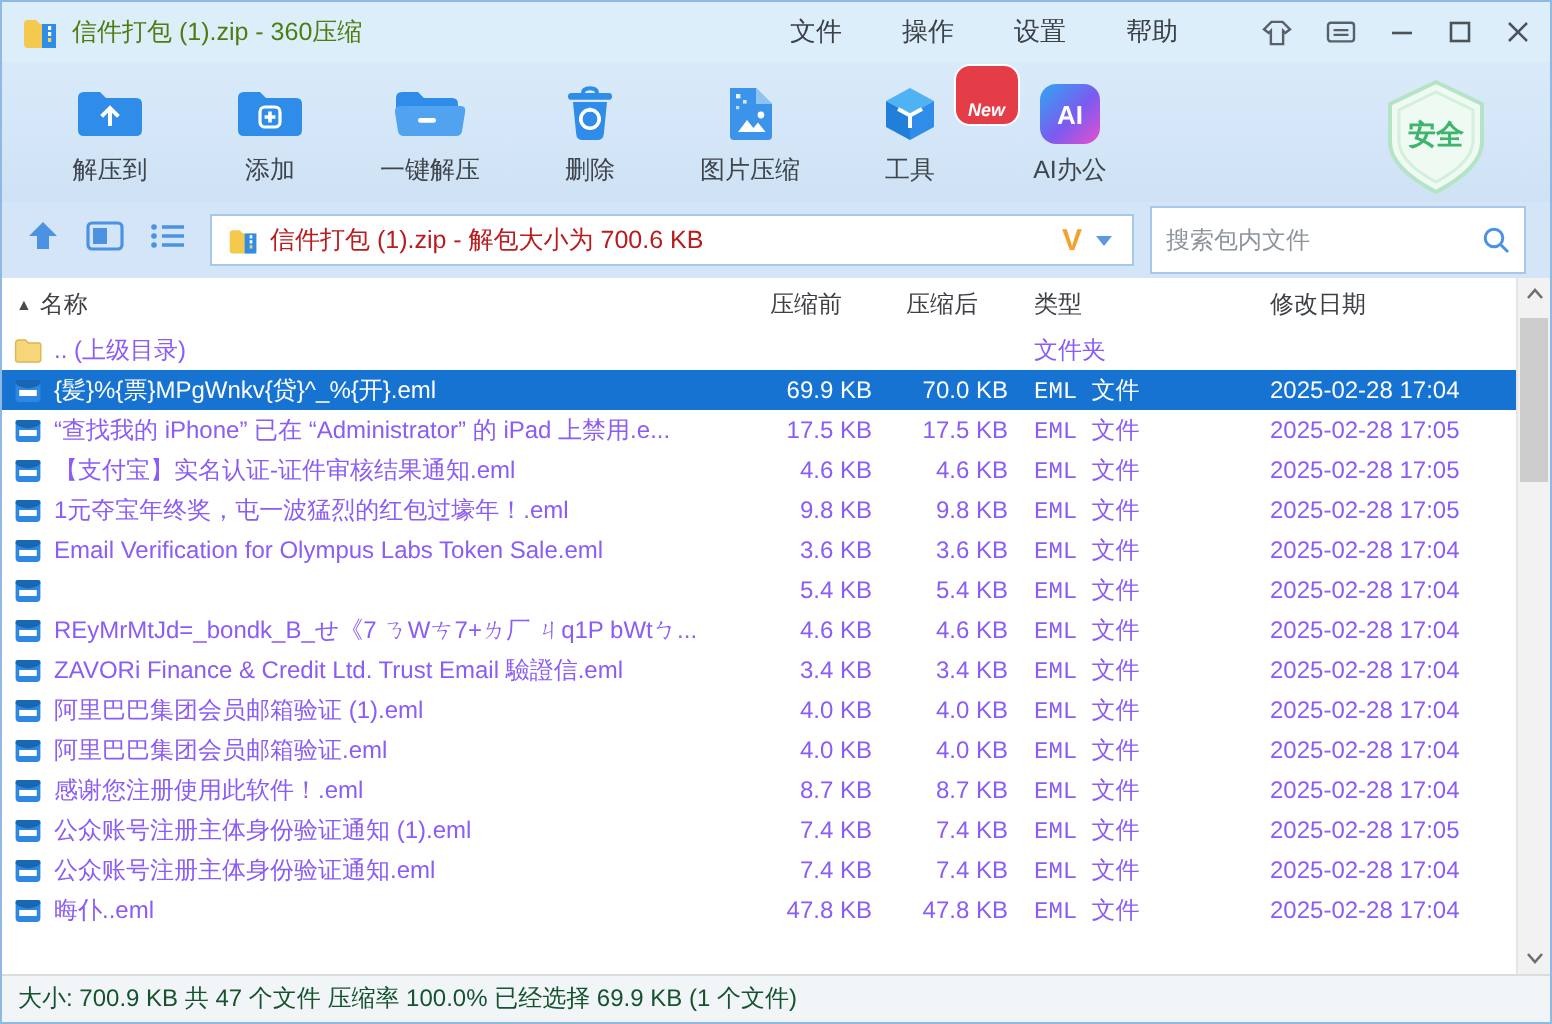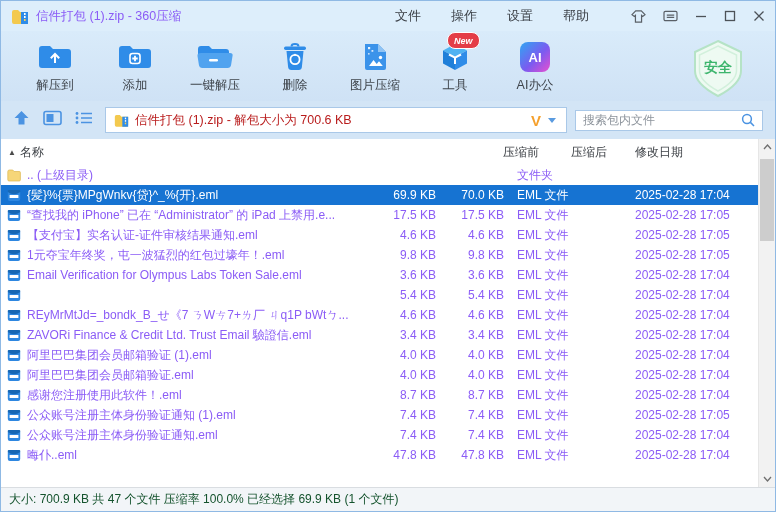--- a/index.html
+++ b/index.html
@@ -5,35 +5,35 @@
   * { box-sizing: border-box; margin: 0; padding: 0; }
   html,body { width:776px; height:512px; overflow:hidden; }
   body { font-family:"Liberation Sans","DejaVu Sans",sans-serif; }
   .window { width:776px; height:512px; display:flex; flex-direction:column;
             background:#fff; border:1px solid #8fb9e4; }
 
   
   .titlebar { height:30px; flex:0 0 30px; background:#ddeefb; display:flex;
               align-items:center; padding:0 10px; }
   .app-icon { width:18px; height:15px; margin-right:7px; flex:0 0 auto; }
-  .title-text { font-size:12.5px; color:#8b5cf6; }
+  .title-text { font-size:12.5px; color:#4d7c0f; }
   .menubar { margin-left:auto; display:flex; gap:30px; margin-right:42px; }
   .menu-item { font-size:13px; color:#3c4148; cursor:default; }
   .winbtns { display:flex; align-items:center; gap:17px; }
   .winbtn svg { display:block; }
 
   
   .toolbar { height:70px; flex:0 0 70px; background:linear-gradient(#d9ebfa,#cfe2f5);
              display:flex; align-items:flex-start; padding:5px 14px 0 14px; }
   .titem { width:80px; display:flex; flex-direction:column; align-items:center;
            padding-top:4px; position:relative; cursor:default; }
   .ticon { height:34px; display:flex; align-items:center; justify-content:center; }
   .tlabel { font-size:12.5px; color:#3f454c; margin-top:3px; white-space:nowrap; }
-  .badge-new { position:absolute; top:-4px; left:32px; background:#e43d47; color:#fff;
-               font-size:9px; font-style:italic; font-weight:bold; padding:3px 6px 2px;
+  .badge-new { position:absolute; top:-4px; left:62px; background:#e43d47; color:#fff;
+               font-size:9px; font-style:italic; font-weight:bold; padding:17px 6px 2px;
                border-radius:8px; border:1px solid #fff; }
   .ai-box { width:30px; height:30px; border-radius:8px; display:flex; align-items:center;
             justify-content:center; color:#fff; font-weight:bold; font-size:13px;
             background:linear-gradient(135deg,#2fa6f2 0%,#7b5bf0 55%,#e84fd0 100%); }
   .shield-wrap { margin-left:auto; margin-right:14px; margin-top:3px; position:relative;
                  width:58px; height:60px; }
   .shield-label { position:absolute; top:20px; left:0; width:100%; text-align:center;
                   color:#3db56d; font-weight:bold; font-size:14px; }
 
   
@@ -41,21 +41,21 @@
             align-items:center; padding:0 12px; }
   .navicons { display:flex; align-items:center; gap:13px; margin-right:12px; }
   .address { flex:1; height:26px; background:#fff; border:1px solid #a9c8e8;
              display:flex; align-items:center; padding:0 8px; gap:6px; }
   .addr-icon { width:15px; height:13px; flex:0 0 auto; }
   .addr-text { font-size:12.5px; color:#b91c1c; white-space:nowrap; overflow:hidden; }
   .addr-right { margin-left:auto; display:flex; align-items:center; gap:7px; padding-right:2px; }
   .v-glyph { color:#f5a02c; font-weight:bold; font-size:15px; line-height:1; }
   .drop-tri { width:0; height:0; border-left:4px solid transparent;
               border-right:4px solid transparent; border-top:5px solid #5a9be0; }
-  .search { width:188px; height:21px; margin-left:8px; background:#fff;
+  .search { width:188px; height:34px; margin-left:8px; background:#fff;
             border:1px solid #a9c8e8; display:flex; align-items:center; padding:0 7px; }
   .search input { border:0; outline:0; flex:1; font-size:12px; color:#55595f;
                   font-family:inherit; background:transparent; }
   .search input::placeholder { color:#8d949c; }
 
   
   .content { flex:1; position:relative; background:#fff; display:flex; flex-direction:column; overflow:hidden; }
   .cols-header { height:26px; flex:0 0 26px; display:flex; align-items:center;
                  font-size:12px; color:#3d4146; background:#fff; padding-right:17px; }
   .sort-arrow { font-size:8px; color:#4a4a4a; margin:0 4px 0 7px; }
@@ -65,21 +65,21 @@
   .hc-type { width:118px; padding-left:10px; }
   .hc-date { width:133px; padding-left:10px; }
 
   .list { flex:1; overflow:hidden; padding-right:17px; }
   .row { height:20px; display:flex; align-items:center; font-size:12px; color:#8b5cf6; cursor:default; }
   .row.selected { background:#1673d2; color:#fff; }
   .cell { white-space:nowrap; overflow:hidden; }
   .c-name { flex:1; display:flex; align-items:center; gap:6px; padding-left:6px; overflow:hidden; }
   .c-name .nm { overflow:hidden; text-overflow:ellipsis; white-space:nowrap; }
   .c-before,.c-after { width:68px; text-align:right; padding-right:3px; }
-  .c-type { width:118px; padding-left:10px; }
+  .c-type { width:118px; padding-left:10px;font-family:Liberation Mono, monospace; }
   .c-date { width:133px; padding-left:10px; }
   .fi { width:14px; height:13px; flex:0 0 auto; }
 
   
   .scrollbar { position:absolute; top:0; right:0; bottom:0; width:17px; background:#f2f2f2;
                border-left:1px solid #e6e6e6; }
   .sb-btn { position:absolute; left:0; width:17px; height:16px; display:flex;
             align-items:center; justify-content:center; color:#6f6f6f; background:#f2f2f2; }
   .sb-up { top:0; } .sb-down { bottom:0; }
   .sb-thumb { position:absolute; left:1px; right:1px; top:20px; height:82px; background:#cdcdcd; }
@@ -265,20 +265,21 @@
       </svg>
     </div>
   </div>
 
   <div class="content">
     <div class="cols-header">
       <span class="sort-arrow">▲</span>
       <span class="hc hc-name">名称</span>
       <span class="hc hc-before">压缩前</span>
       <span class="hc hc-after">压缩后</span>
+      <span class="hc hc-type">类型</span>
       <span class="hc hc-date">修改日期</span>
     </div>
 
     <div class="list" id="file-list">
         <div class="row">
         <span class="cell c-name">
           <svg class="fi icon-folder" viewBox="0 0 14 13">
             <path d="M.8 2.6 q0-1.6 1.6-1.6 h3.4 l1.3 1.5 h5.3 q1 0 1 1 v7.3 q0 1.2-1.2 1.2 H2 q-1.2 0-1.2-1.2 Z" fill="#f6d679" stroke="#dcb64f" stroke-width=".7"></path>
           </svg>
 

